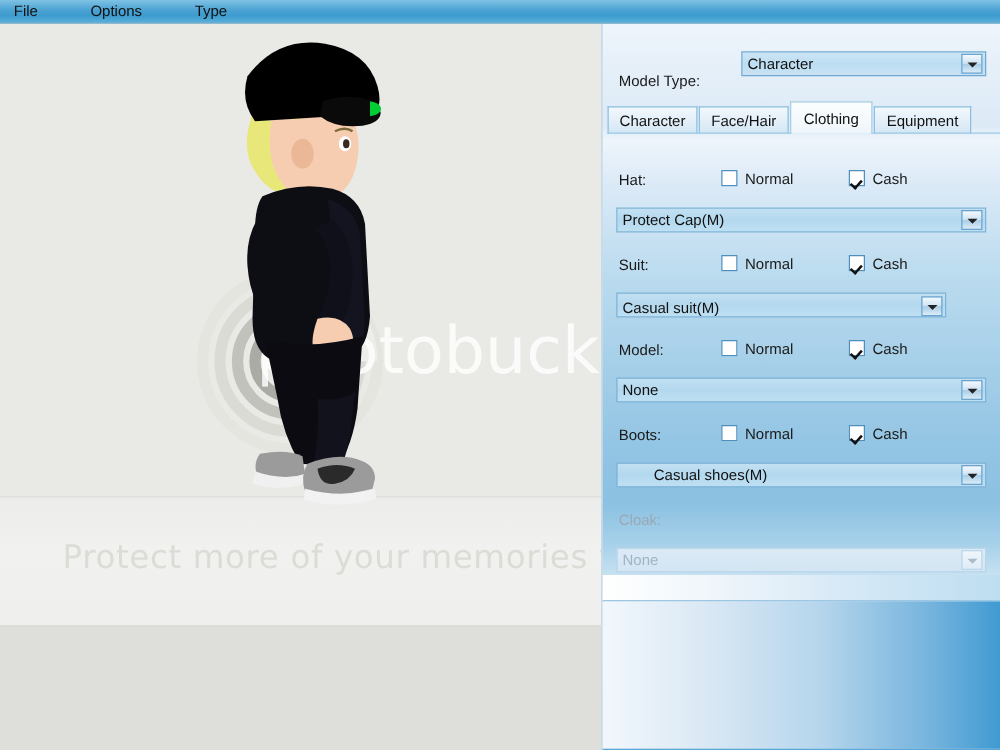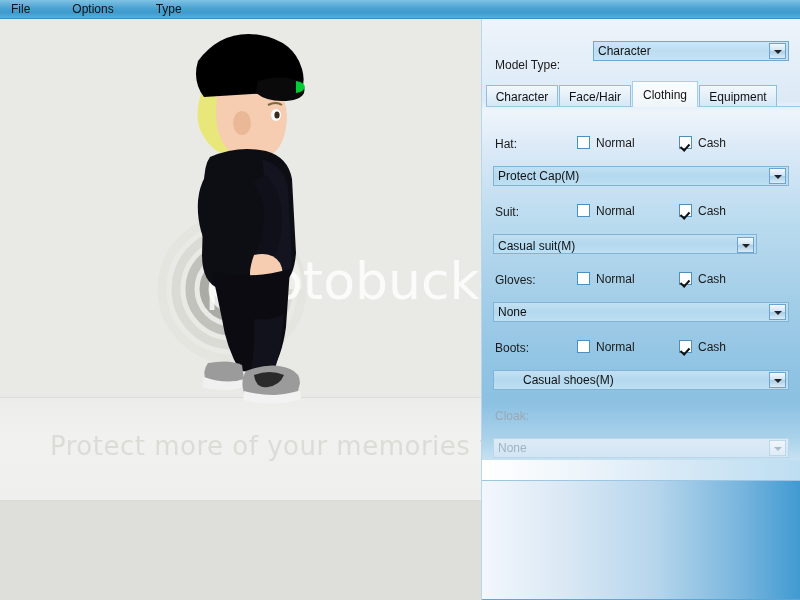--- a/index.html
+++ b/index.html
@@ -285,21 +285,21 @@
     </div>
     <div class="cbwrap" style="left:197px; top:185px;">
       <span class="cbox checked"></span>
       <span class="cblabel">Cash</span>
     </div>
     <div class="combo" style="left:11px; top:215px; width:264px;align-items:flex-end;">
       <span class="ctext">Casual suit(M)</span>
       <span class="carrow"></span>
     </div>
 
-    <div class="row-label" style="left:13px; top:254px;">Gloves:</div>
+    <div class="row-label" style="left:13px; top:254px;">Model:</div>
     <div class="cbwrap" style="left:95px; top:253px;">
       <span class="cbox"></span>
       <span class="cblabel">Normal</span>
     </div>
     <div class="cbwrap" style="left:197px; top:253px;">
       <span class="cbox checked"></span>
       <span class="cblabel">Cash</span>
     </div>
     <div class="combo" style="left:11px; top:283px; width:296px;">
       <span class="ctext">None</span>

